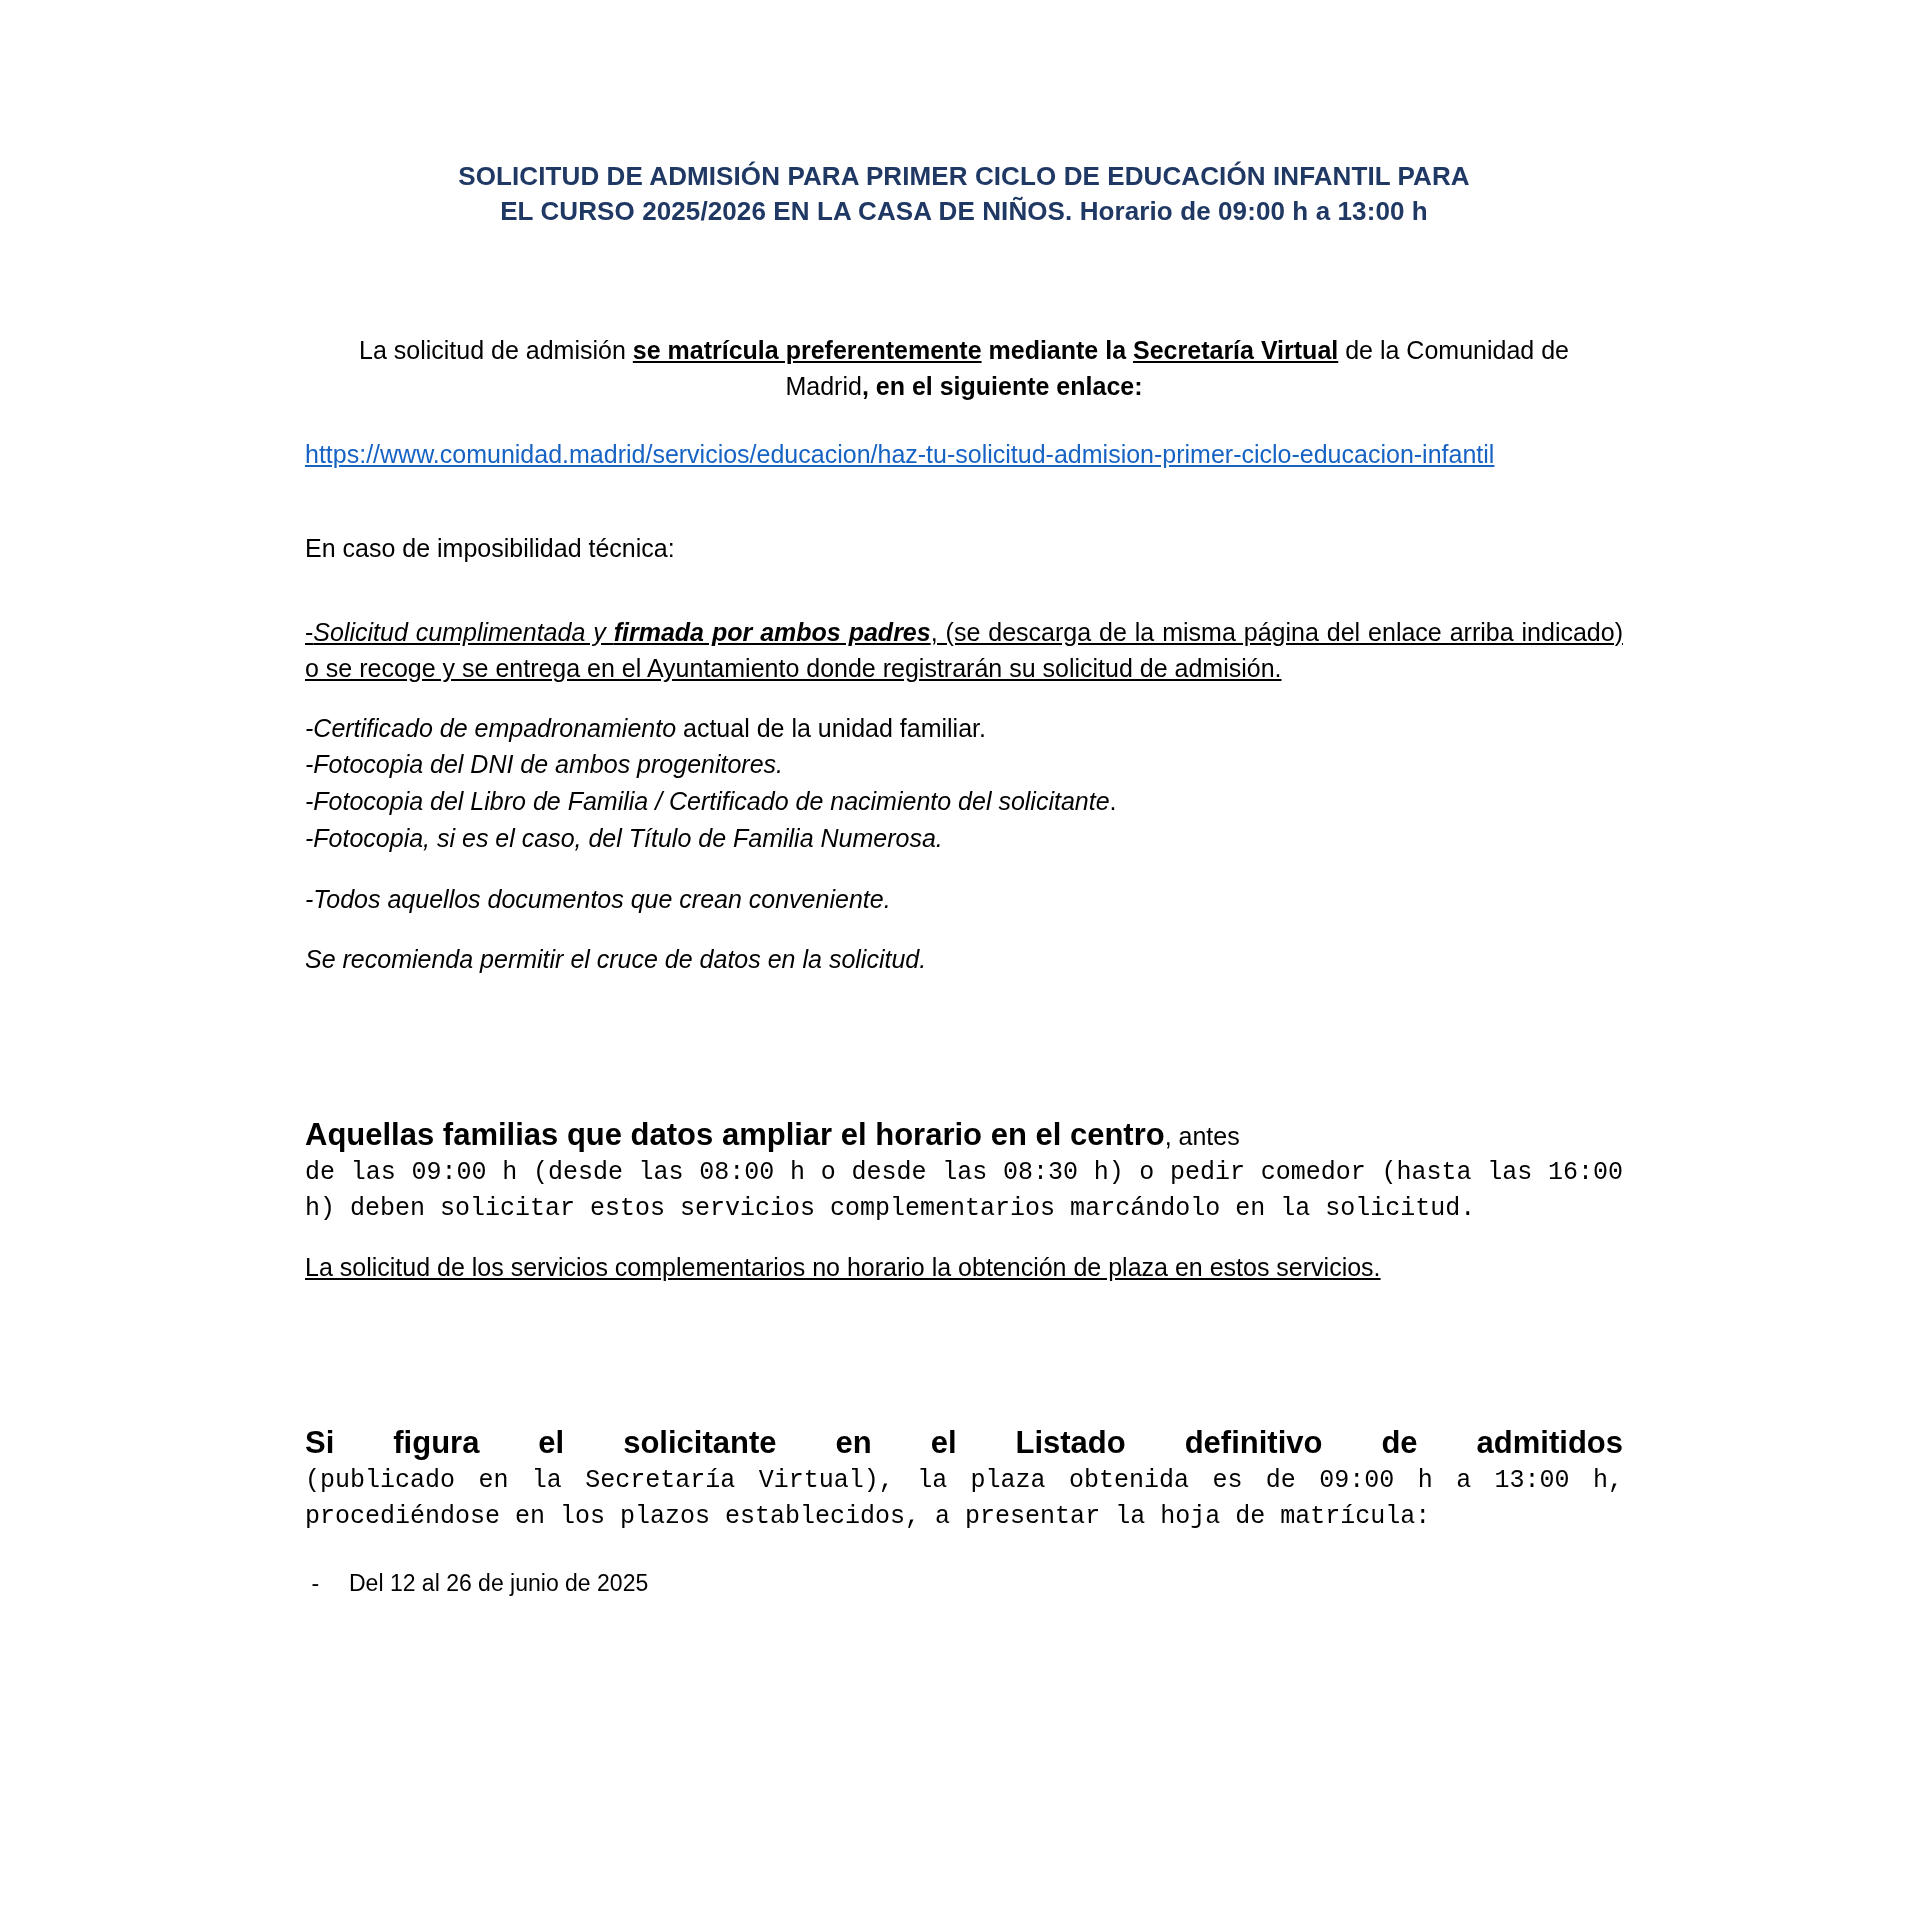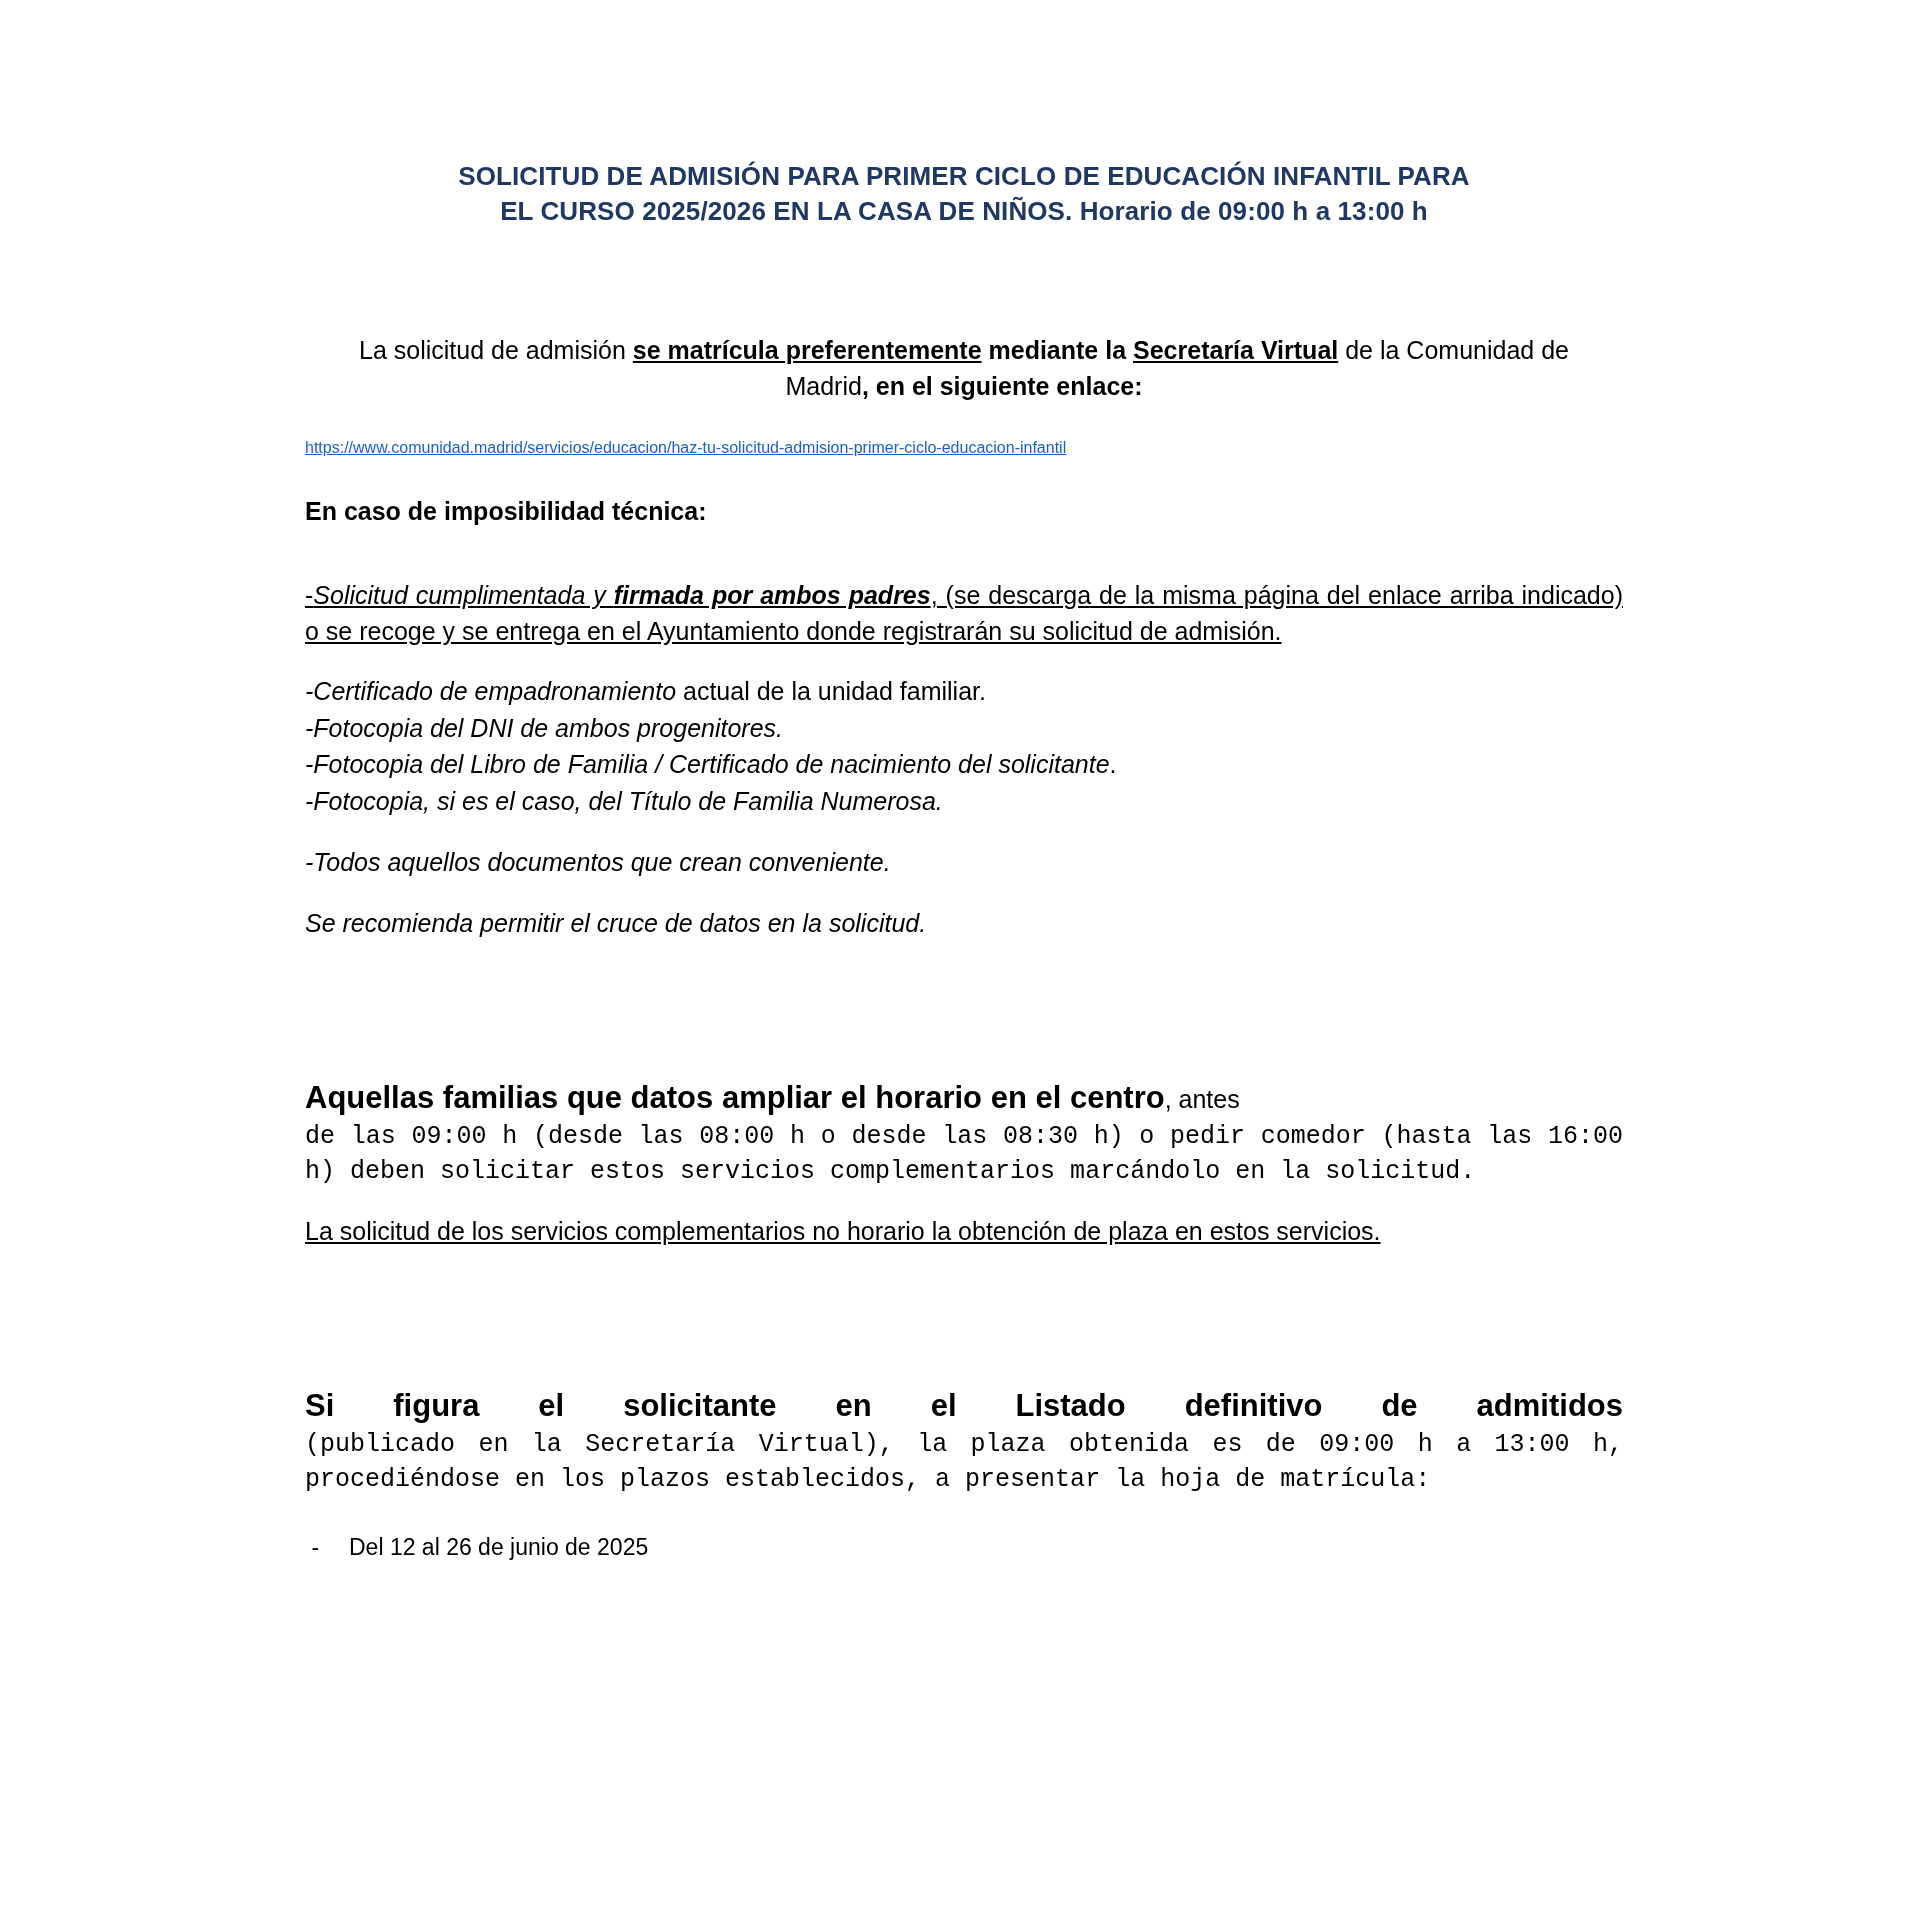--- a/index.html
+++ b/index.html
@@ -52,40 +52,41 @@
     line-height: 1.42;
     padding: 0 16.5px;
   }
   .u { text-decoration: underline; }
   .b { font-weight: bold; }
   .i { font-style: italic; }
 
   .link {
     color: #1763c4;
     text-decoration: underline;
-    font-size: 16px;
+    font-size: 25px;
     line-height: 1.42;
     word-break: break-word;
     display: inline-block;
     max-width: 1318px;
     cursor: pointer;
   }
   .para {
     font-size: 25px;
     line-height: 1.44;
     margin: 0;
   }
   .para.justify {
     text-align: justify;
     text-decoration: underline;
   }
   .bold-head {
     font-size: 25px;
-    font-weight: bold;
+    font-weight: normal;
     line-height: 1.44;
+    margin-top: 24px;
   }
   .list-block {
     font-size: 25px;
     line-height: 1.47;
   }
 
   .big-head {
     font-size: 31px;
     font-weight: bold;
     line-height: 1.3;

